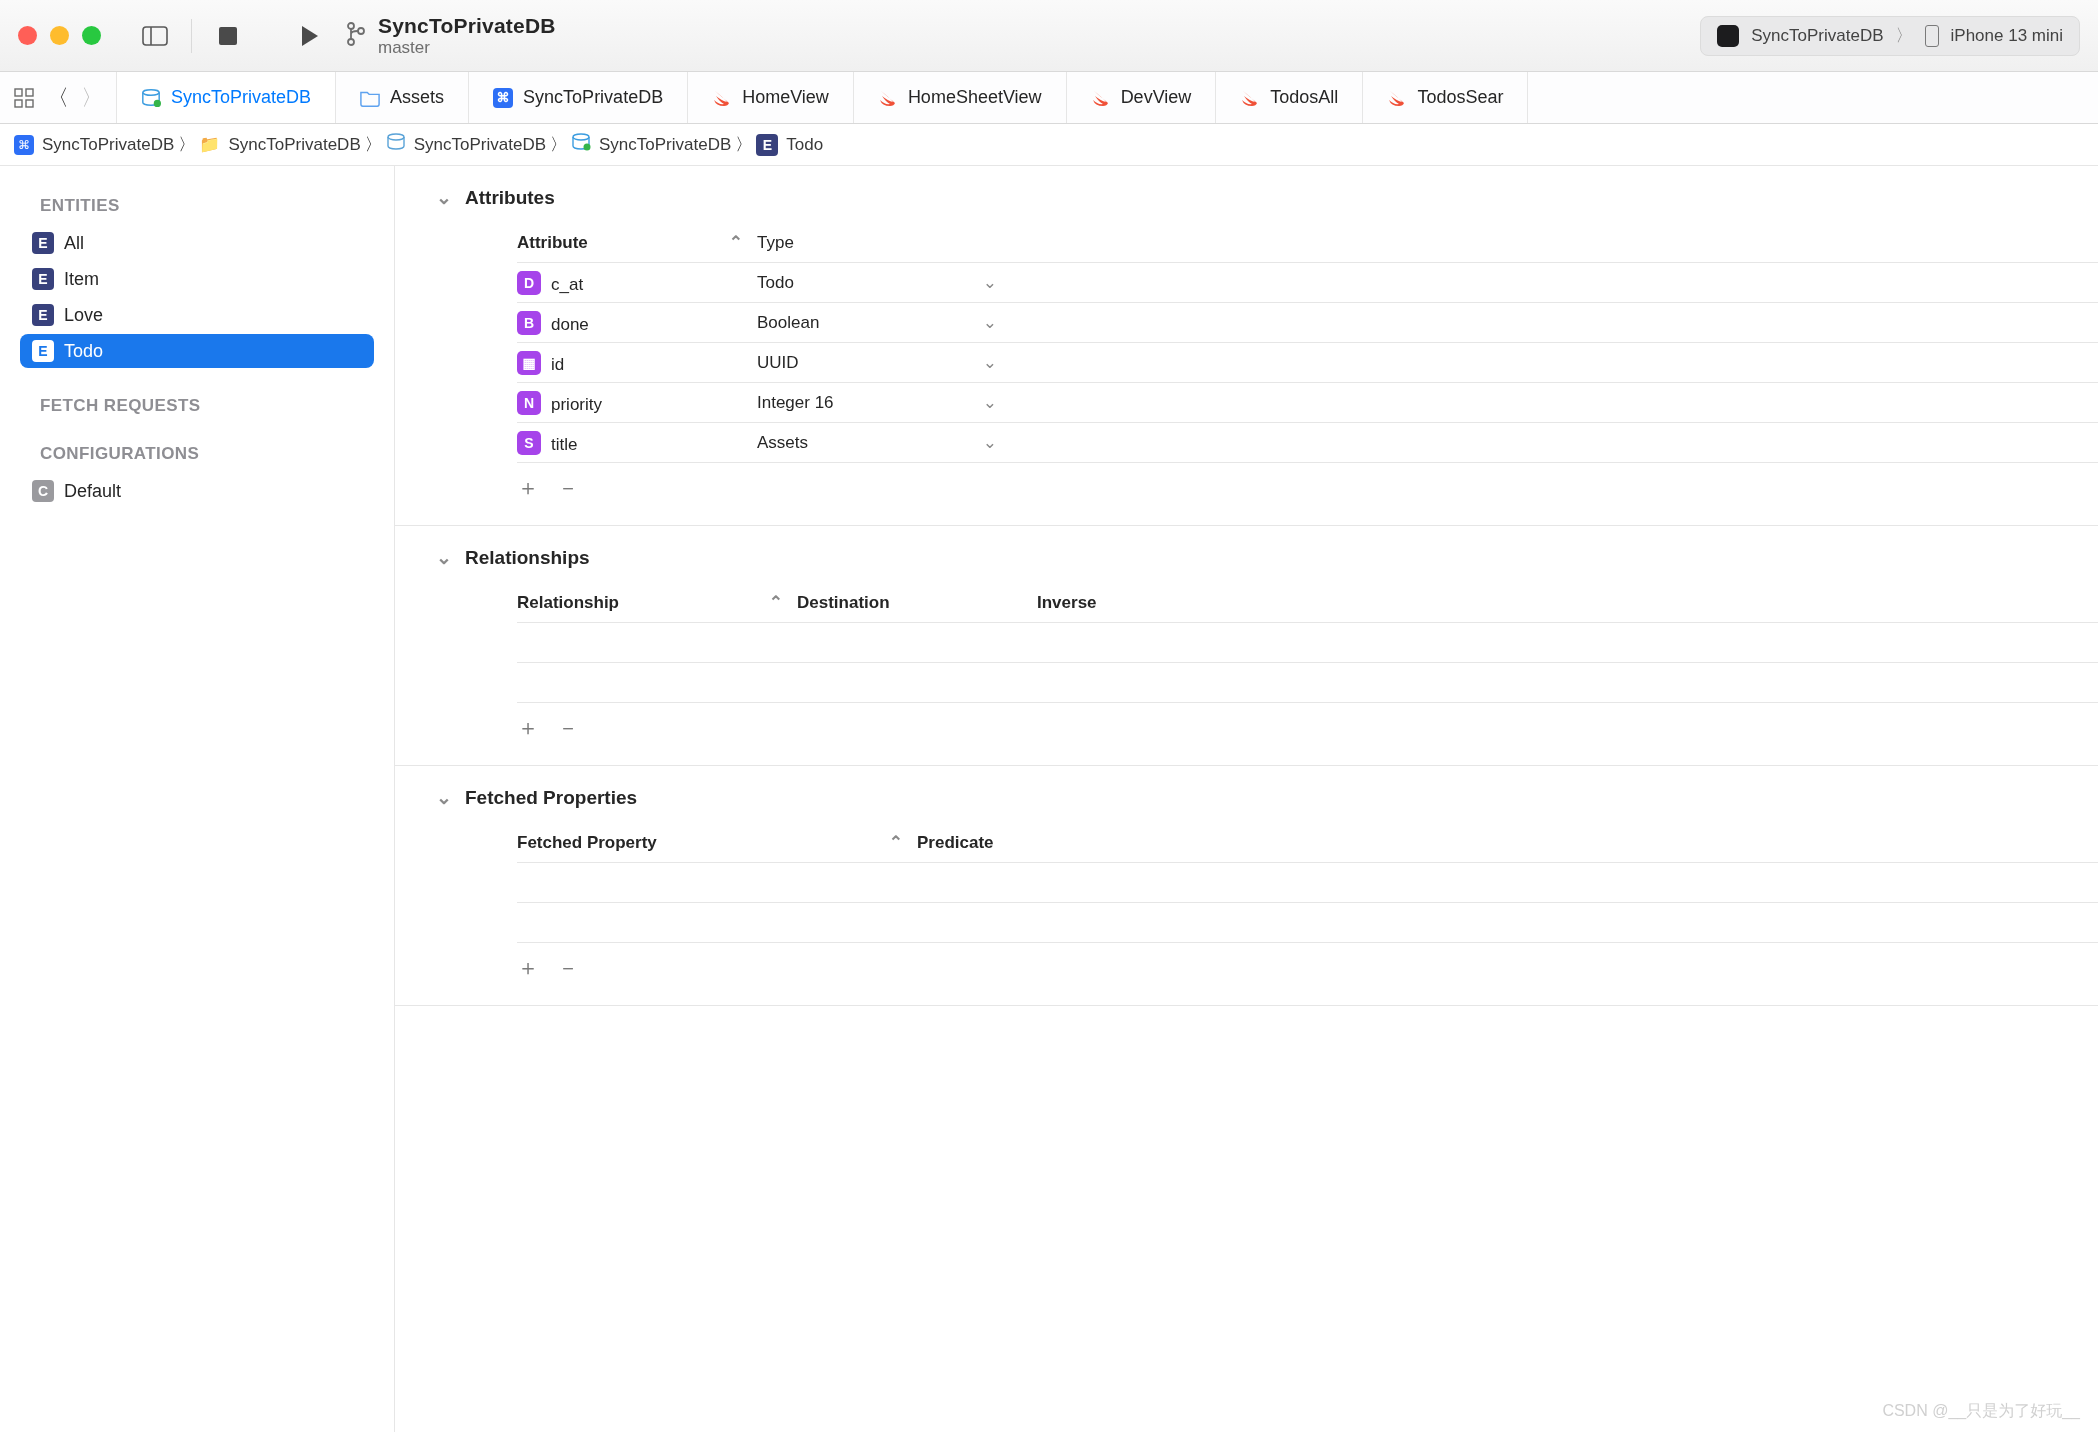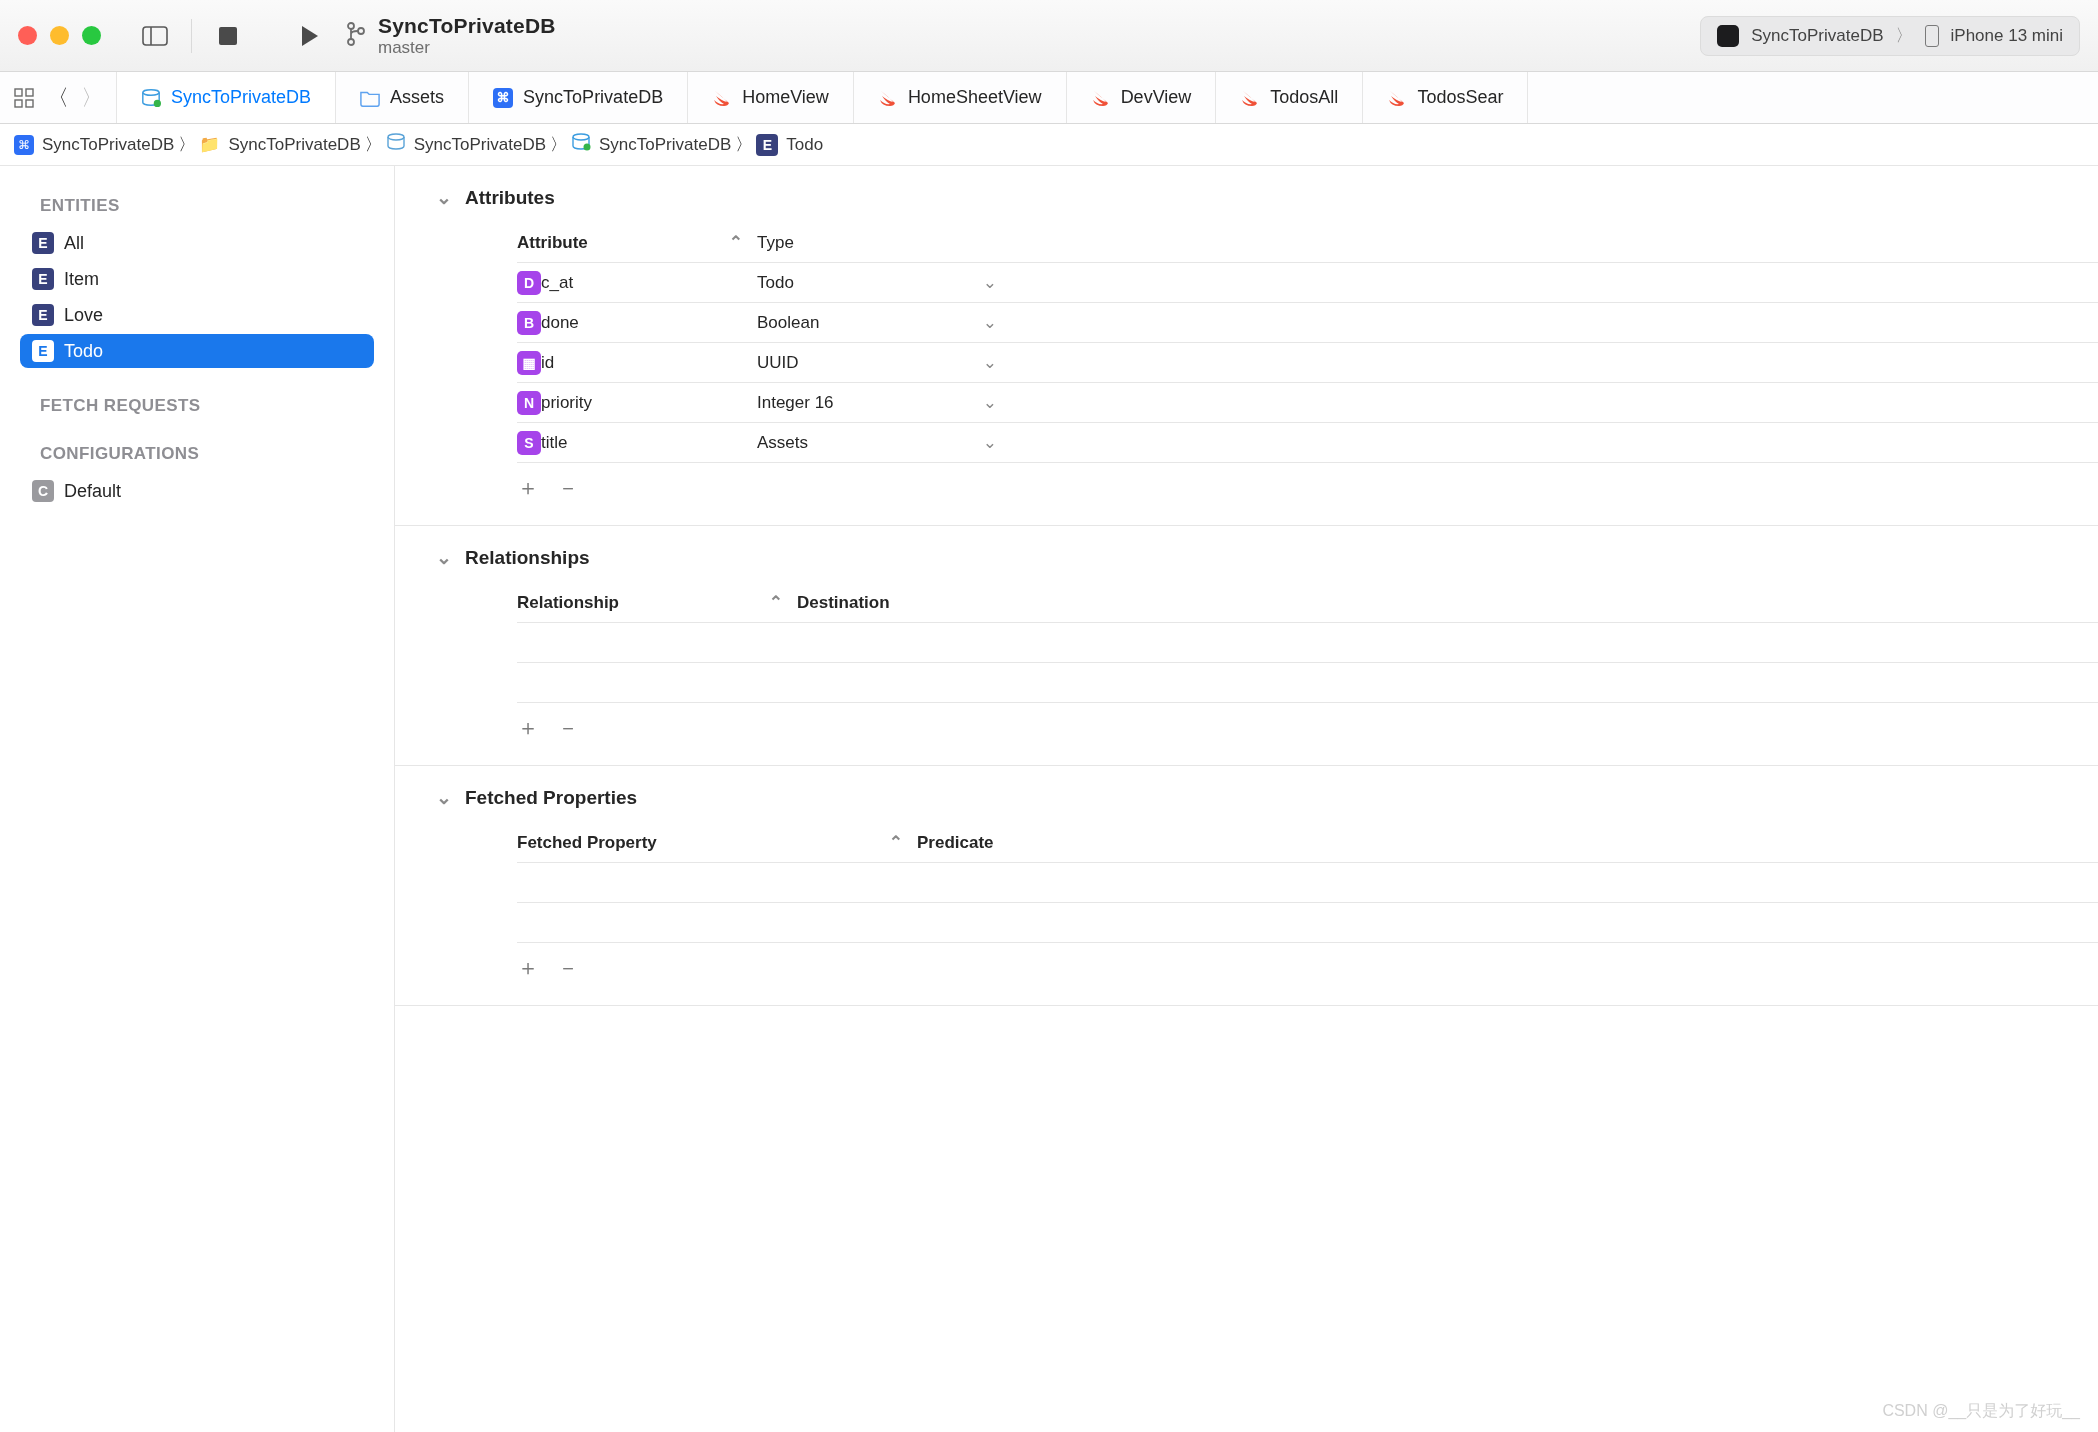--- a/index.html
+++ b/index.html
@@ -76,21 +76,21 @@
 
   
   .editor{flex:1;overflow:auto;padding:0 0 40px 0}
   .section{border-bottom:1px solid var(--line);padding:20px 0 0 0}
   .sec-head{display:flex;align-items:center;gap:12px;padding:0 0 14px 40px;font-size:19px;font-weight:700}
   .disclose{color:#8a8a8a;width:18px;display:inline-flex;justify-content:center}
   .table{margin-left:122px;margin-right:0}
   .thead,.trow{display:grid;grid-template-columns:240px 260px 1fr;align-items:center;height:40px;border-bottom:1px solid var(--line)}
   .thead{font-weight:700;font-size:17px}
   .thead .sort{color:#8a8a8a;margin-left:auto;margin-right:14px}
-  .tcell{display:flex;align-items:center;gap:0;font-size:17px}
+  .tcell{display:flex;align-items:flex-end;gap:10px;font-size:17px}
   .attr-ico{width:24px;height:24px;border-radius:5px;background:var(--attr-purple);color:#fff;display:flex;align-items:center;justify-content:center;font-weight:700;font-size:14px}
   .type-cell{display:flex;align-items:center;gap:10px}
   .type-cell .dd{color:#8a8a8a;margin-left:auto;margin-right:20px}
   .addrem{display:flex;gap:18px;padding:10px 0 22px 122px;color:#7a7a7a;font-size:22px}
   .addrem span{cursor:default}
 
   .thead3{display:grid;grid-template-columns:280px 240px 1fr}
   .thead2{display:grid;grid-template-columns:400px 1fr}
 
   .watermark{position:fixed;right:18px;bottom:10px;color:#d0d0d0;font-size:16px}
@@ -380,20 +380,23 @@
       </div>
       <div class="table">
         <div class="thead thead3">
           <div class="tcell" style="font-weight:700">
               <span>Relationship</span>
               <span class="sort">⌃</span>
             </div>
           <div class="tcell" style="font-weight:700">
               <span>Destination</span>
             </div>
+          <div class="tcell" style="font-weight:700">
+              <span>Inverse</span>
+            </div>
         </div>
         <div class="trow thead3"></div>
         <div class="trow thead3"></div>
       </div>
       <div class="addrem">
         <span>＋</span>
         <span>－</span>
       </div>
     </div>
 

